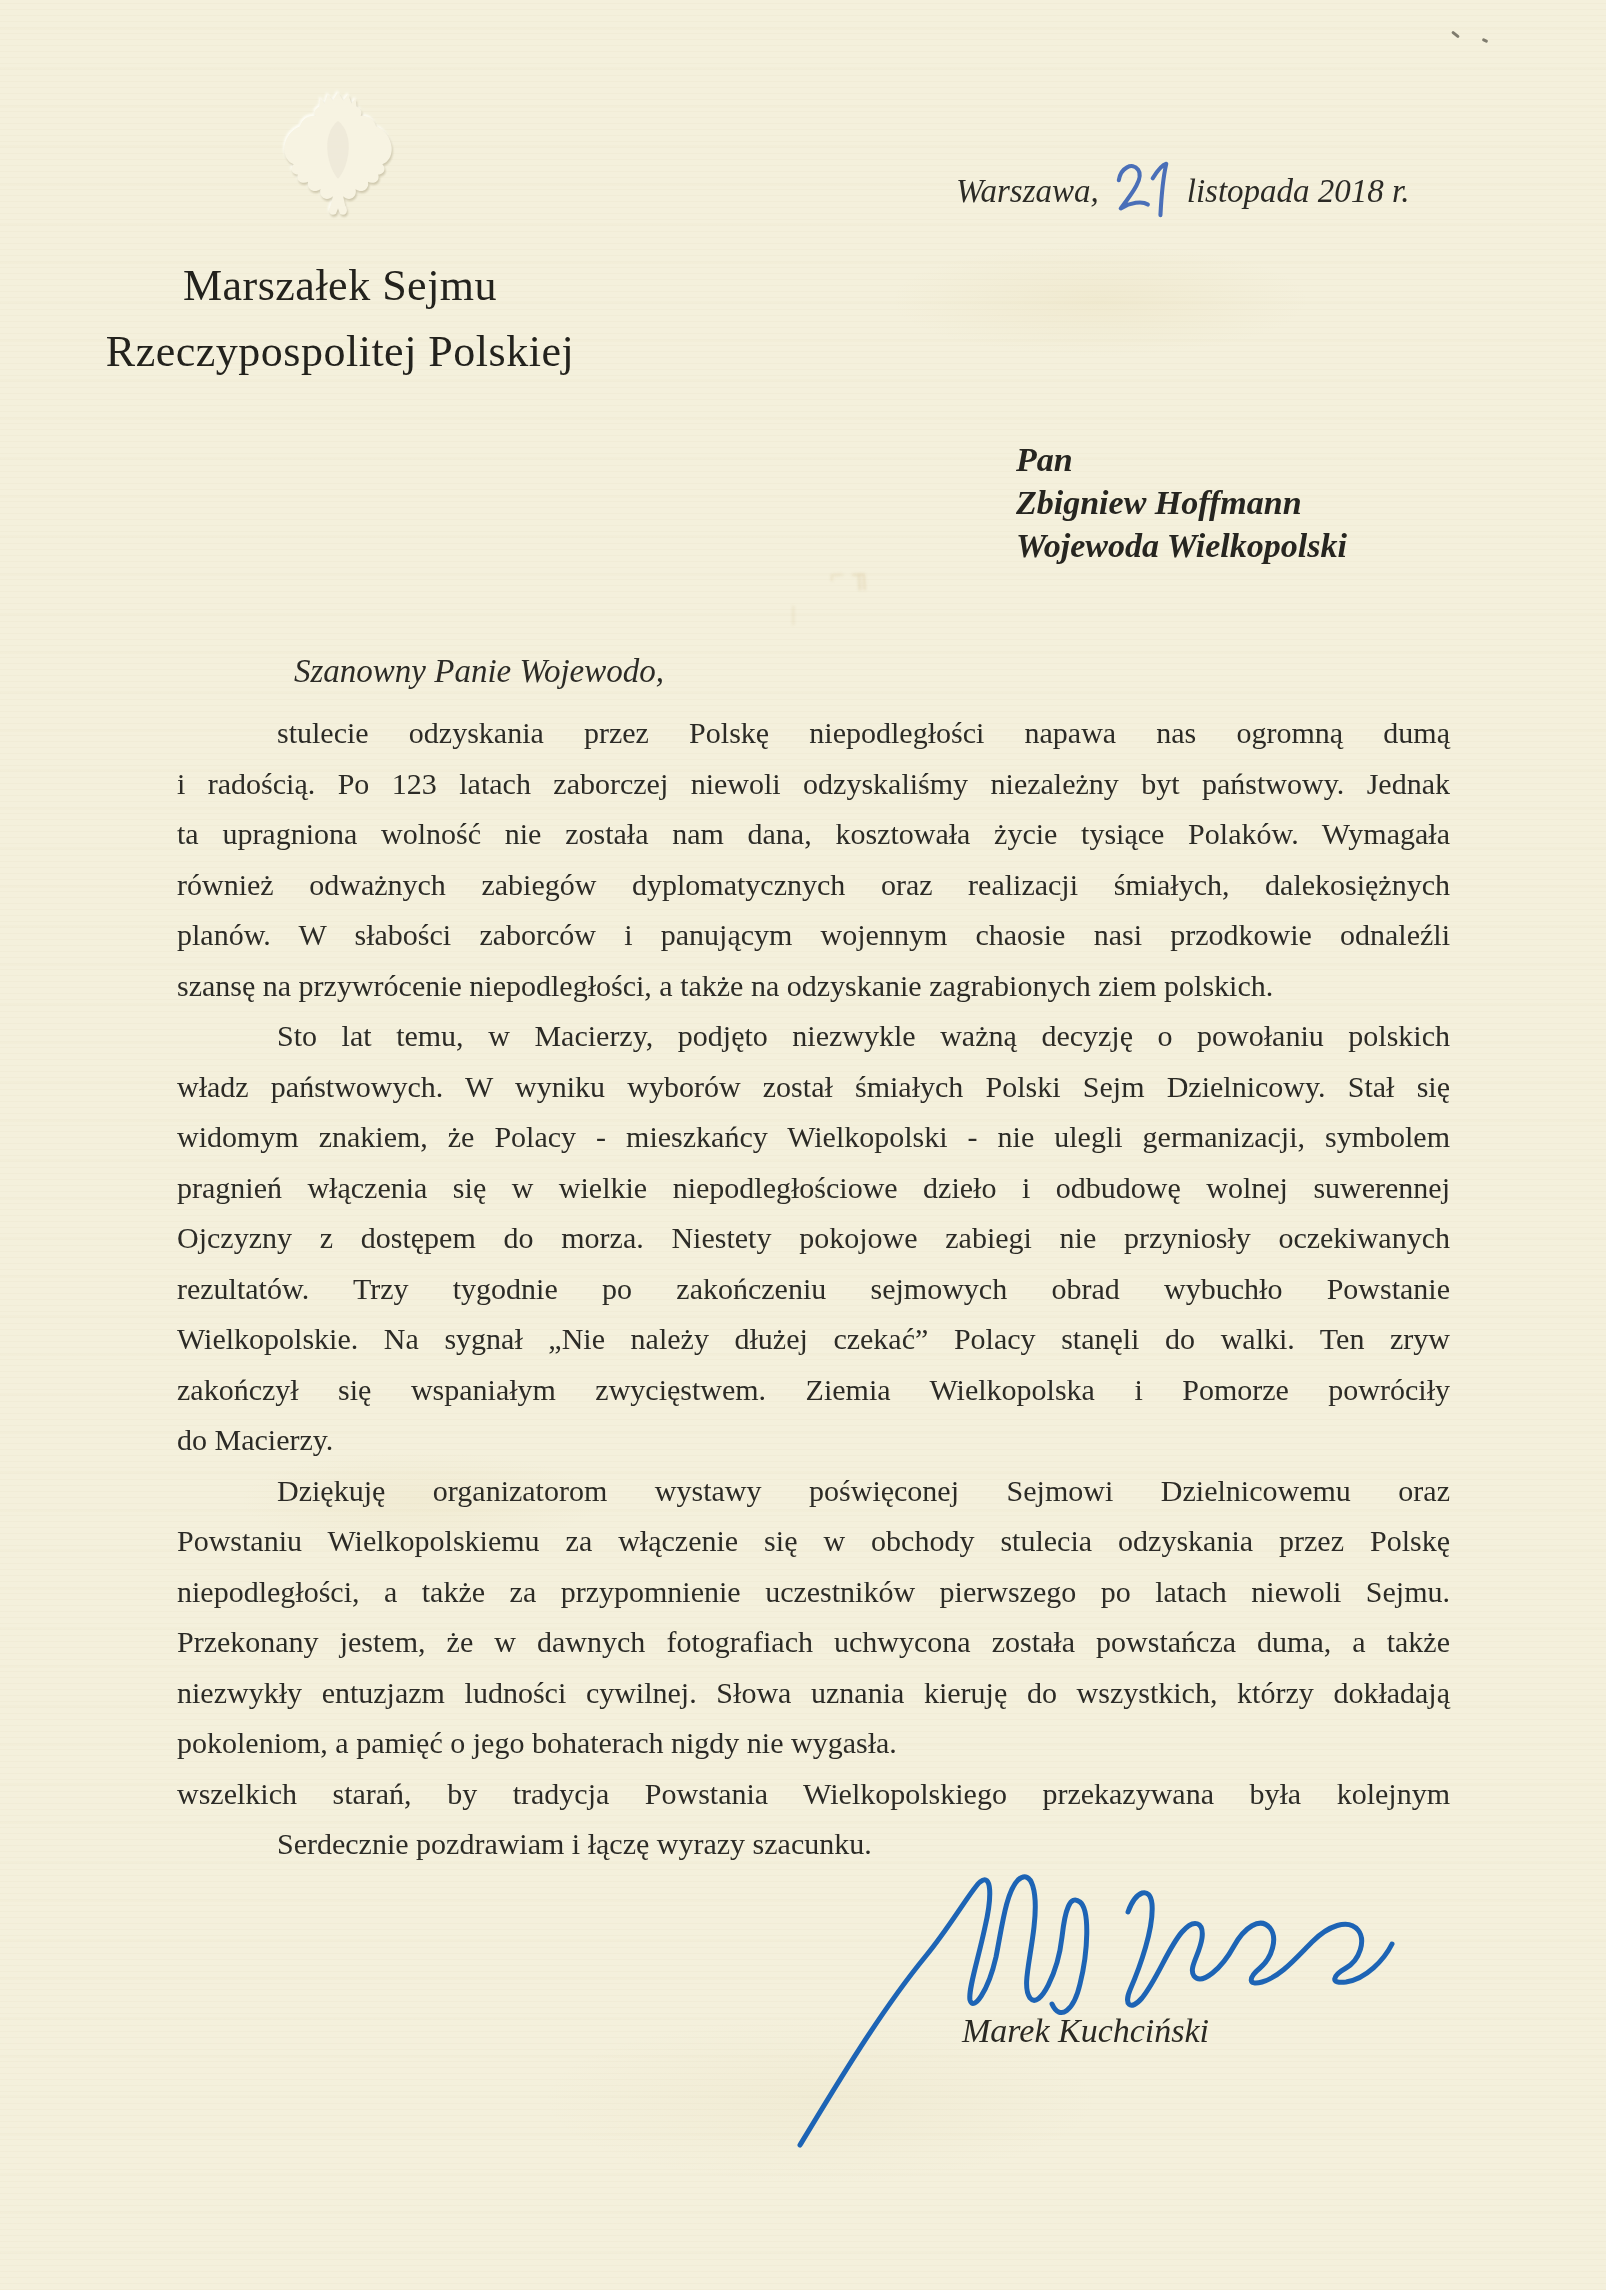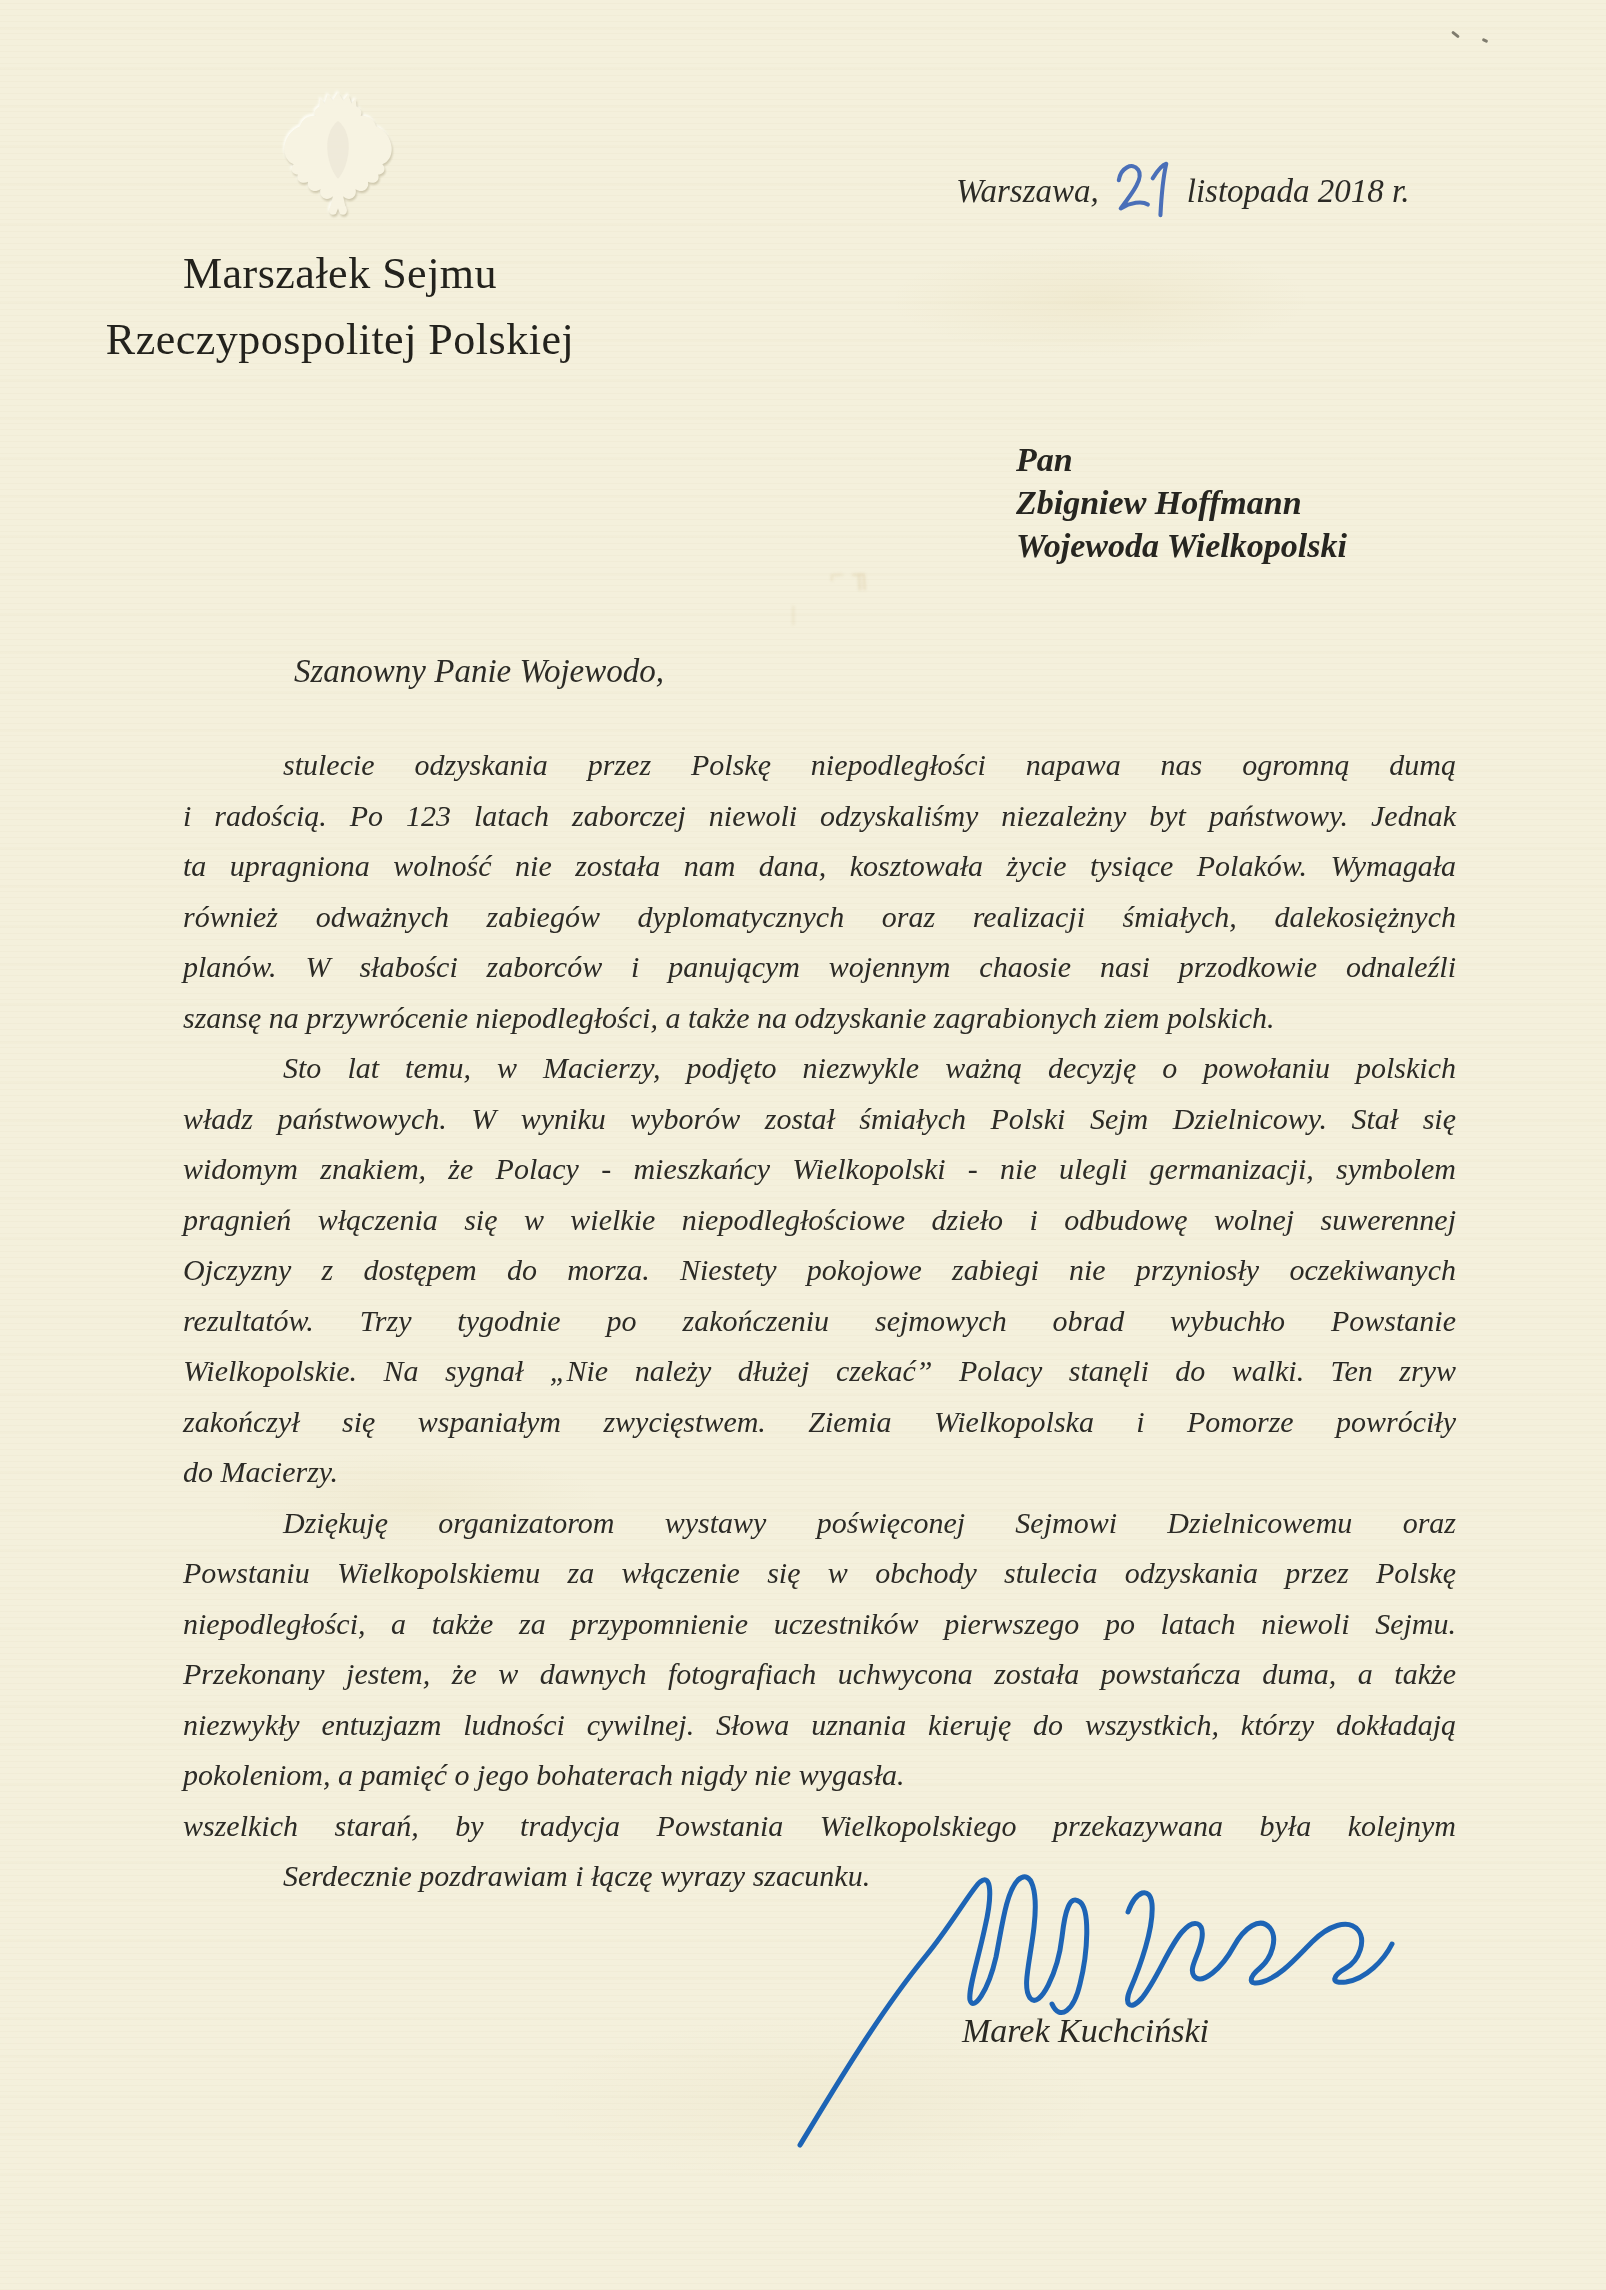--- a/index.html
+++ b/index.html
@@ -36,20 +36,21 @@
     filter:drop-shadow(1.5px 2.5px 1px rgba(170,160,125,.55)) drop-shadow(-1px -1.5px 1px rgba(255,255,250,.9));
     opacity:.95;
   }
   
   .lh-line{
     position:absolute;left:105px;width:470px;
     text-align:center;
     font-size:44px;letter-spacing:.5px;
     color:#23221d;
     white-space:nowrap;
+    margin-top:12px;
   }
   .lh1{top:248px;}
   .lh2{top:314px;}
   
   .dateline{
     position:absolute;left:956px;top:168px;
     display:flex;align-items:flex-start;gap:13px;
     font-style:italic;font-size:33px;line-height:46px;
     white-space:nowrap;
   }
@@ -61,22 +62,22 @@
     color:#262520;
     margin-left:48px;
   }
   
   .salutation{
     position:absolute;left:294px;top:630px;
     font-style:italic;font-size:33px;margin-top:23px;
   }
   
   .body{
-    position:absolute;left:183px;top:708px;width:1273px;
-    font-style:italic;font-size:30px;margin-top:32px;
+    position:absolute;left:177px;top:708px;width:1273px;
+    font-size:30px;
   }
   .body .para{margin:0;}
   .body .line{
     line-height:50.5px;
     text-align:justify;
     text-align-last:justify;
     white-space:normal;
   }
   .body .line.first{text-indent:100px;}
   .body .line.last{text-align-last:left;}

